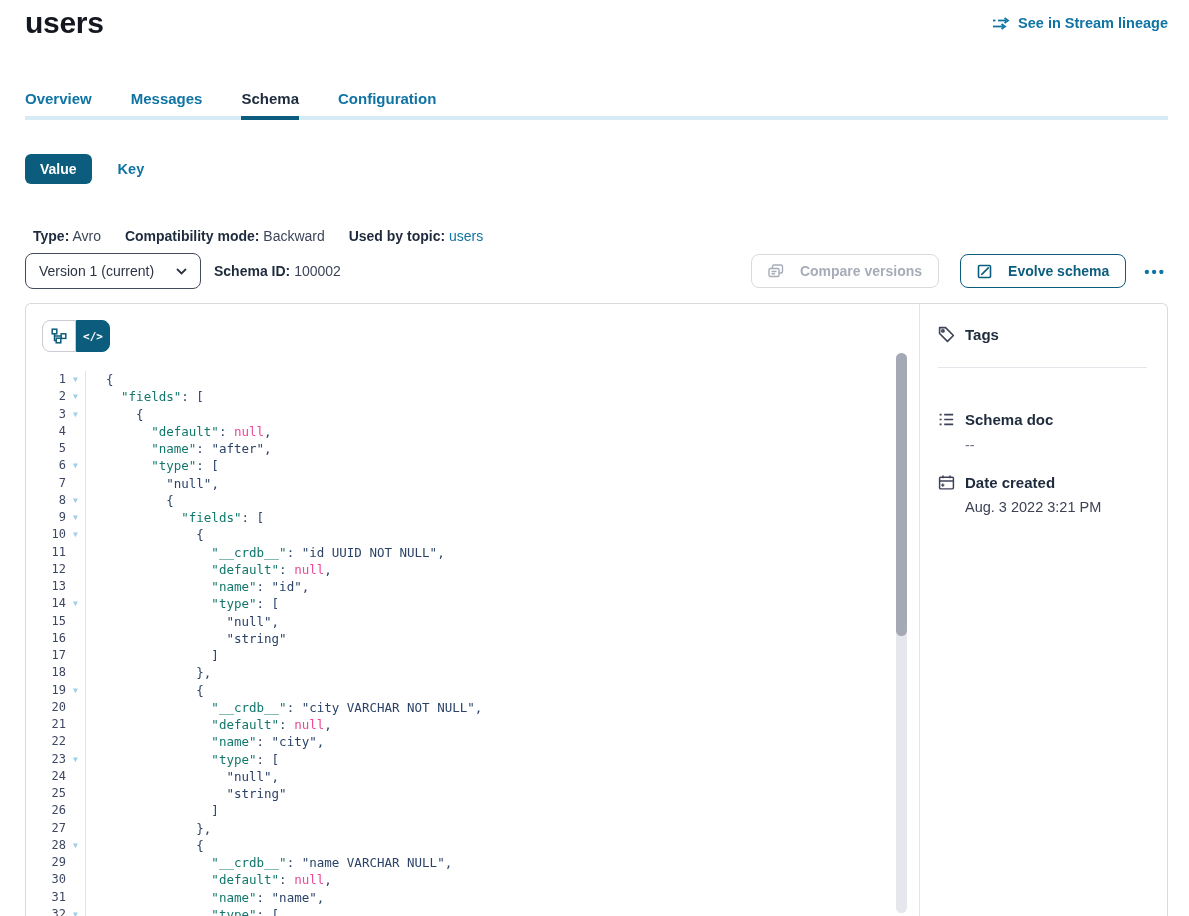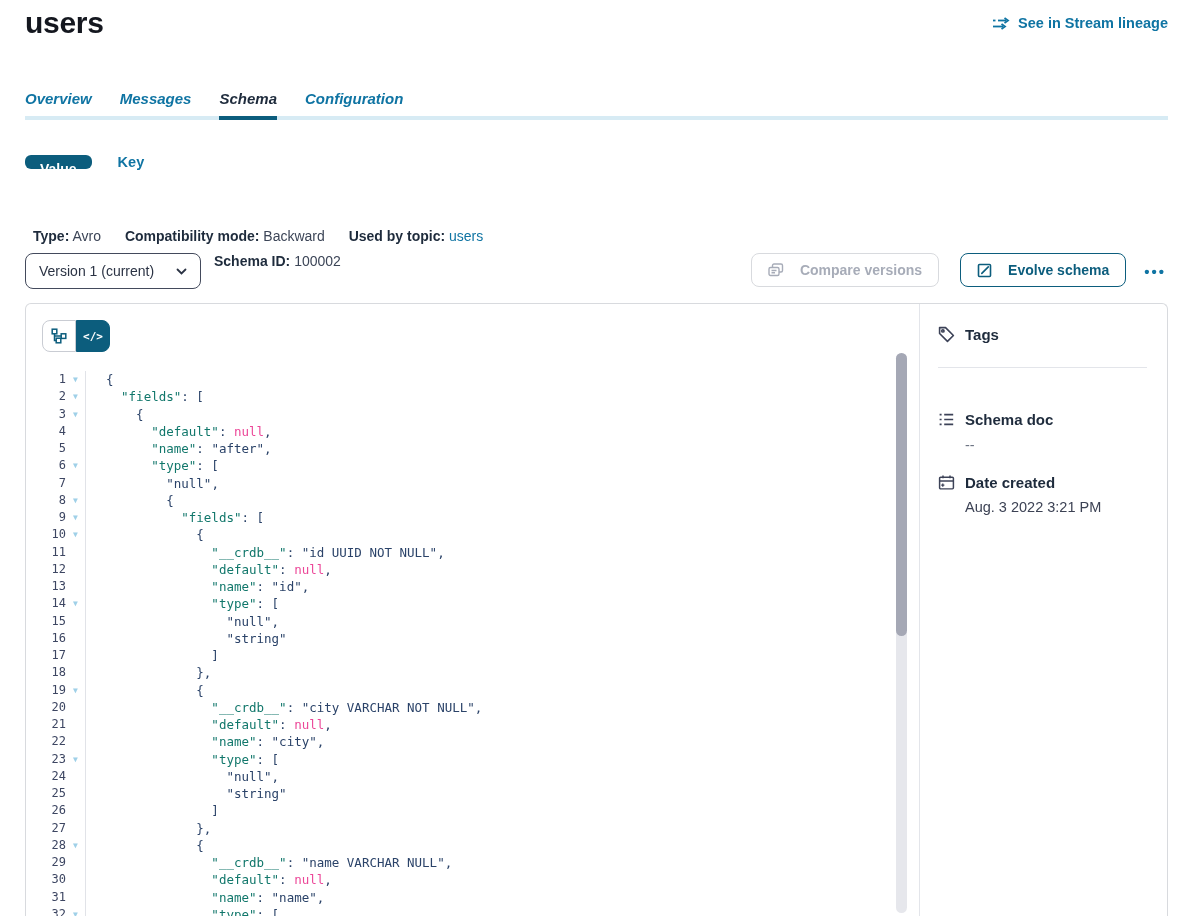--- a/index.html
+++ b/index.html
@@ -7,44 +7,44 @@
     font-family:"Liberation Sans", sans-serif; color:#1e2b3c; }
   body { position:relative; }
 
   
   .page-title { position:absolute; left:25px; top:6px; font-size:30px; font-weight:700;
     color:#14171f; letter-spacing:-0.3px; }
   .lineage-link { position:absolute; right:21px; top:15px; display:flex; align-items:center;
     gap:7px; color:var(--link); font-size:14.5px; font-weight:700; cursor:pointer; }
 
   
-  .tabs { position:absolute; left:25px; right:21px; top:90px; display:flex; gap:28px;font-style:italic; }
+  .tabs { position:absolute; left:25px; right:21px; top:90px; display:flex; gap:39px; }
   .tabs::after { content:''; position:absolute; left:0; right:0; bottom:0; height:4px;
     background:#d7ebf4; }
   .tab { position:relative; z-index:1; padding-bottom:13px; font-size:15px; font-weight:600;
     color:var(--link); cursor:pointer; }
   .tab.active { color:#1e2b3c; }
   .tab.active::after { content:''; position:absolute; left:0; right:0; bottom:0; height:4px;
     background:var(--teal); z-index:2; }
 
   
   .vk-row { position:absolute; left:25px; top:154px; display:flex; align-items:center; }
   .vk-value { background:var(--teal); color:#fff; font-size:14px; font-weight:600;
-    border:none; border-radius:6px; padding:6px 15px; height:14px; cursor:pointer; }
+    border:none; border-radius:6px; padding:6px 15px; height:30px; cursor:pointer; }
   .vk-key { margin-left:26px; color:var(--link); font-size:14.5px; font-weight:600; cursor:pointer; }
 
   
   .meta-row { position:absolute; left:25px; top:228px; font-size:14px; color:#3c4557;margin-left:8px; }
   .meta-row b { color:#1e2b3c; font-weight:700; }
   .meta-row .gap { display:inline-block; width:20px; }
   .meta-link { color:var(--link); cursor:pointer; }
 
   
   .version-row { position:absolute; left:25px; right:21px; top:253px; height:36px;
-    display:flex; }
+    display:flex; align-items:center; }
   .version-select { width:176px; height:36px; border:1px solid #434a5c; border-radius:8px;
     background:#fff; display:flex; align-items:center; justify-content:space-between;
     padding:0 13px; font-size:14px; color:#2b3344; cursor:pointer; }
   .schema-id { margin-left:13px; font-size:14px; color:#3c4557; }
   .schema-id b { color:#1e2b3c; font-weight:700; }
   .spacer { flex:1; }
   .btn { height:34px; border-radius:8px; background:#fff; display:flex; align-items:center;
     gap:16px; padding:0 16px; font-size:14px; font-weight:600; cursor:pointer; }
   .btn-compare { border:1px solid #d8dade; color:#a7acb8; }
   .btn-evolve { margin-left:21px; border:1px solid var(--teal); color:var(--teal); }

